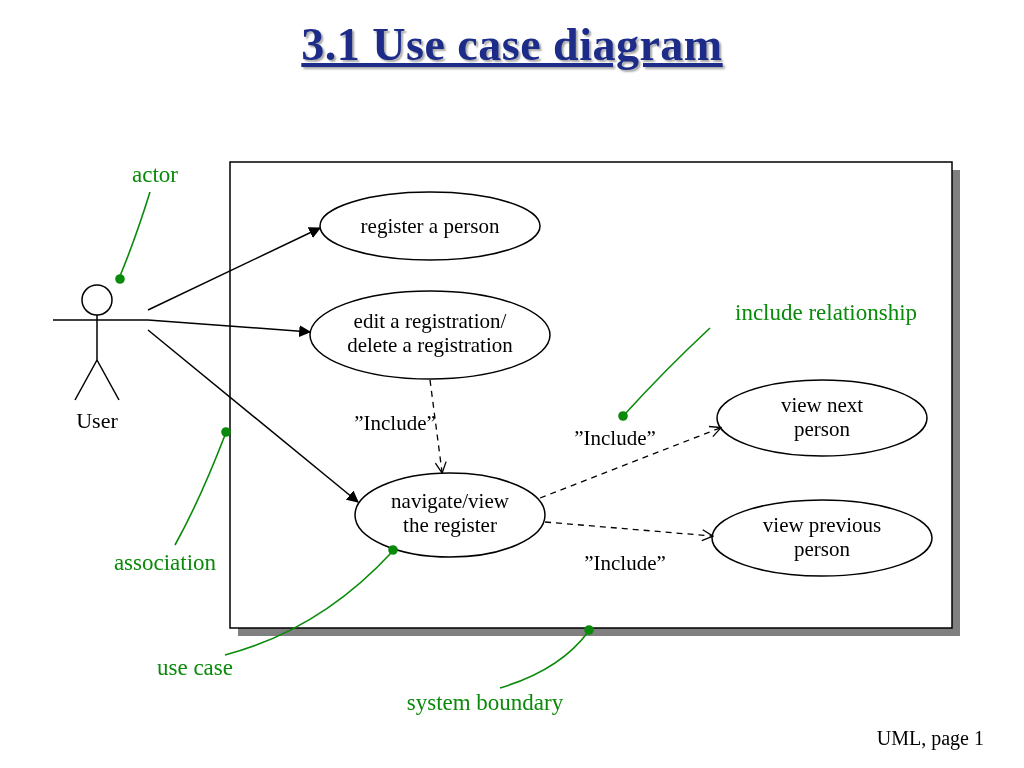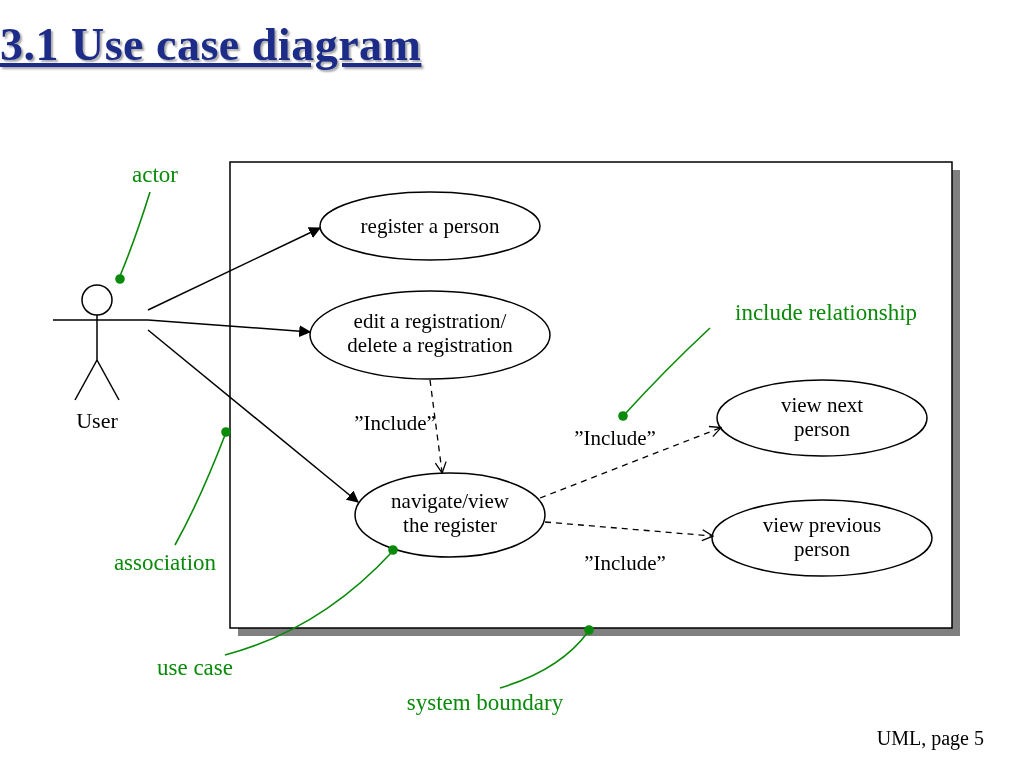--- a/index.html
+++ b/index.html
@@ -14,21 +14,21 @@
   .slide {
     position: relative;
     width: 1024px;
     height: 768px;
   }
   .title {
     position: absolute;
     top: 18px;
     left: 0;
     width: 1024px;
-    text-align: left;
+    text-align: center;
     font-size: 46px;
     font-weight: bold;
     color: #1c2c88;
     text-decoration: underline;
     text-shadow: 2px 2px 2px rgba(0,0,0,0.35);
     letter-spacing: 0.5px;
   }
   svg { position: absolute; top: 0; left: 0; }
   .footer {
     position: absolute;
@@ -128,14 +128,14 @@
       <circle cx="623" cy="416" r="4" fill="#0a8a0a"></circle>
     </g>
 
     <text x="155" y="182" font-size="23" fill="#0a8a0a" text-anchor="middle">actor</text>
     <text x="165" y="570" font-size="23" fill="#0a8a0a" text-anchor="middle">association</text>
     <text x="195" y="675" font-size="23" fill="#0a8a0a" text-anchor="middle">use case</text>
     <text x="485" y="710" font-size="23" fill="#0a8a0a" text-anchor="middle">system boundary</text>
     <text x="735" y="320" font-size="23" fill="#0a8a0a" text-anchor="start">include relationship</text>
   </svg>
 
-  <div class="footer">UML, page  5</div>
+  <div class="footer">UML, page  1</div>
 </div>
 
 </body></html>

